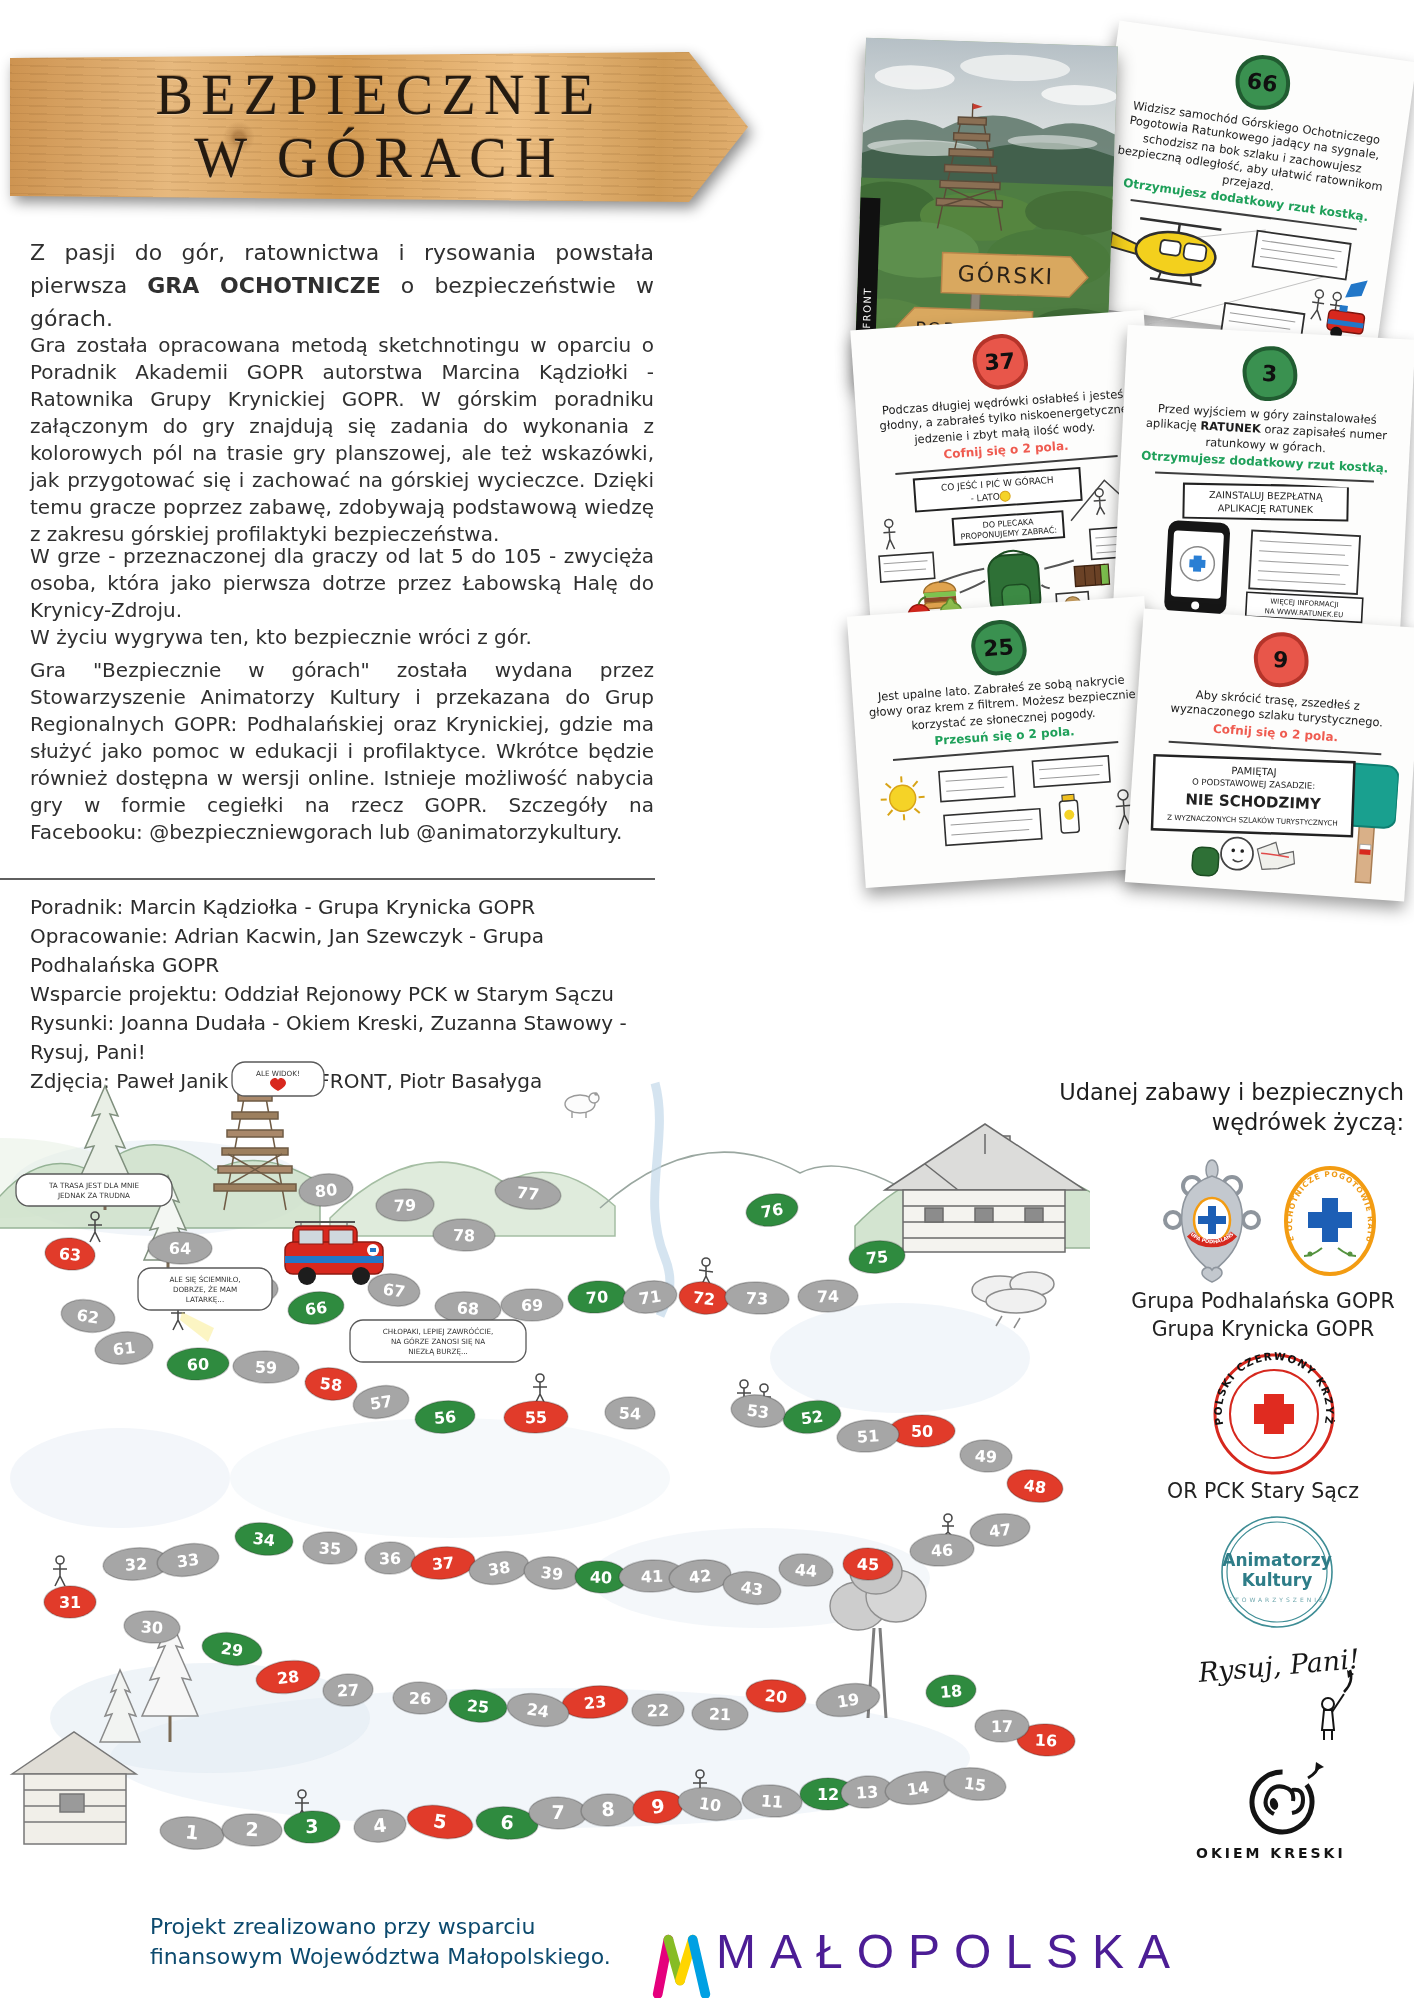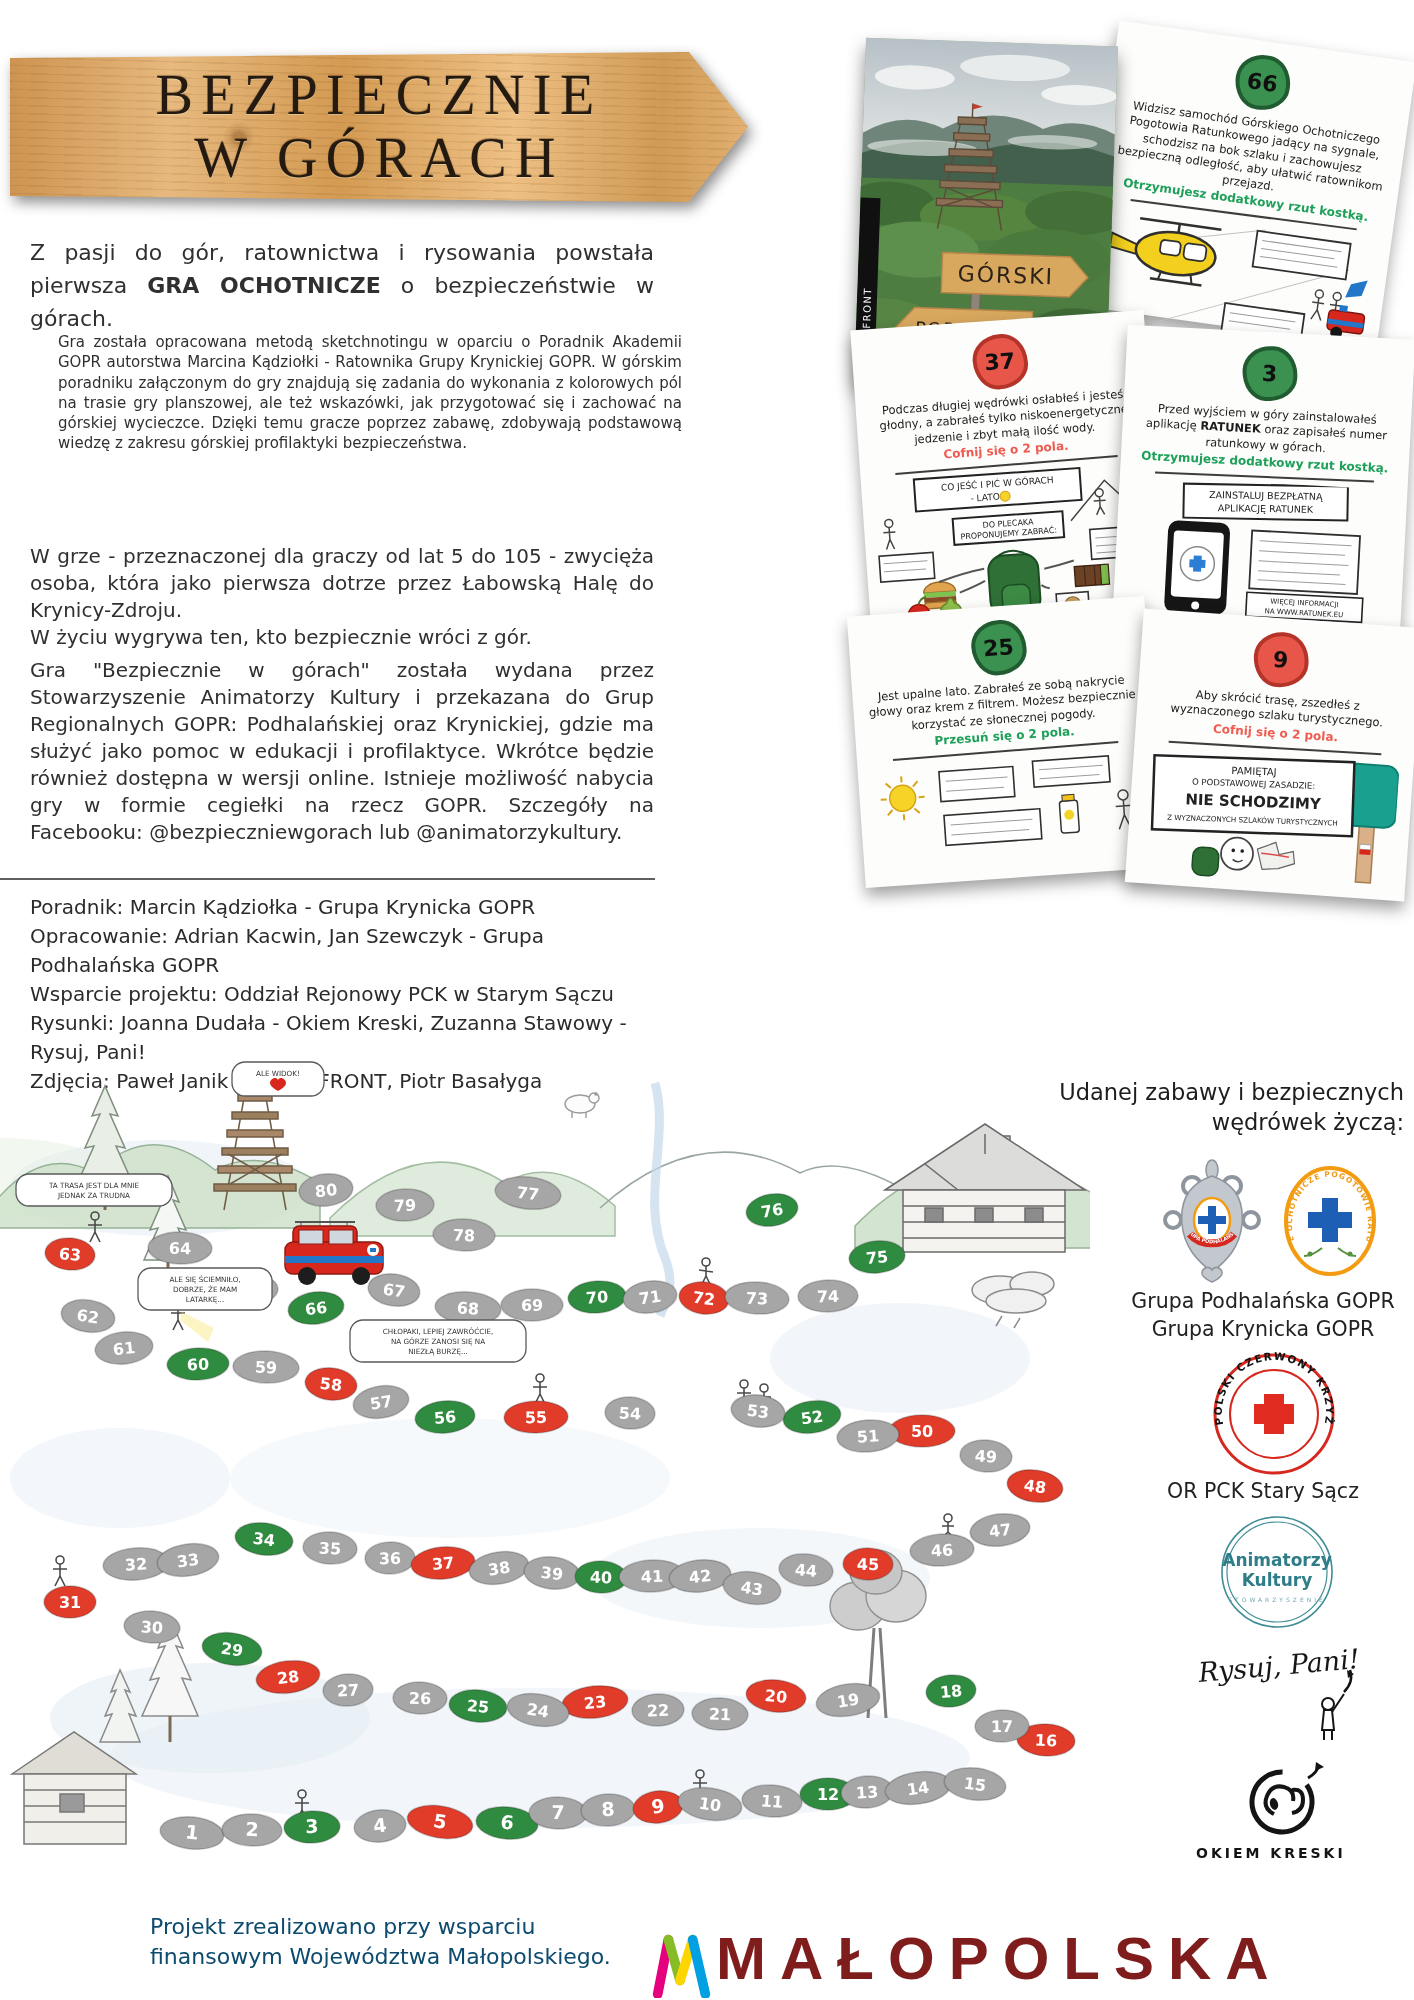--- a/index.html
+++ b/index.html
@@ -16,21 +16,21 @@
       repeating-linear-gradient(1.6deg, rgba(101,60,16,.10) 0 1.5px, rgba(0,0,0,0) 1.5px 8px),
       linear-gradient(92deg,#cd9350,#e7b97e 22%,#d39a52 45%,#eec084 68%,#cf9a55 88%,#e3b172);
     display:flex;flex-direction:column;justify-content:center;align-items:center;}
   .sign-title{font-family:"Liberation Serif",serif;font-size:56px;line-height:1.12;
     letter-spacing:.15em;color:#241a10;text-align:center;width:92%;
     text-shadow:0 1px 0 rgba(255,245,230,.35),0 -1px 1px rgba(60,30,0,.4);}
 
   
   .copy{left:30px;width:624px;text-align:justify;color:#303030;}
   .intro{top:236px;font-size:22px;line-height:1.5;}
-  .p2{top:332px;font-size:15px;line-height:1.35;margin-left:28px;}
+  .p2{top:332px;font-size:20px;line-height:1.35;}
   .p3{top:543px;font-size:20px;line-height:1.35;}
   .p4{top:657px;font-size:20px;line-height:1.35;}
   .b{font-weight:bold;}
   .sep{left:0;top:878px;width:655px;border-top:2px solid #5f5f5f;}
   .credits{left:30px;top:893px;width:640px;font-size:20px;line-height:1.45;text-align:left;color:#2b2b2b;}
 
   
   .cover{left:860px;top:42px;width:252px;height:344px;transform:rotate(2deg);z-index:3;
          box-shadow:0 10px 18px rgba(0,0,0,.45);background:#9fb49a;}
   
@@ -51,22 +51,22 @@
   .wishes{left:1040px;top:1078px;width:364px;text-align:right;font-size:22.5px;line-height:1.32;color:#1d1d1d;}
   .cap{width:300px;left:1113px;text-align:center;font-size:20.5px;line-height:1.35;color:#222;}
 
   .rysuj-text{font-family:"DejaVu Serif",serif;font-style:italic;font-size:27px;color:#161616;
               transform:rotate(-5deg);display:inline-block;}
   .okiem-cap{left:1196px;top:1845px;width:200px;text-align:left;font-size:14px;letter-spacing:3px;
              color:#141414;font-weight:bold;}
 
   
   .footer-text{left:150px;top:1912px;width:490px;text-align:left;font-size:22px;line-height:1.35;color:#0c4a6e;}
-  .brand-text{left:716px;top:1924px;font-family:"Liberation Sans",sans-serif;font-weight:bold;
-              font-size:60px;letter-spacing:14px;color:#7f1d1d;}
+  .brand-text{left:716px;top:1924px;font-family:"Liberation Sans",sans-serif;font-weight:normal;
+              font-size:48px;letter-spacing:14px;color:#4c1d95;}
 
   svg text{font-family:"DejaVu Sans",sans-serif;}
   .handcaps{font-family:"DejaVu Sans",sans-serif;}
 </style>
 </head>
 <body>
 
 <div class="page">
 
   <div class="abs sign-wrap">

